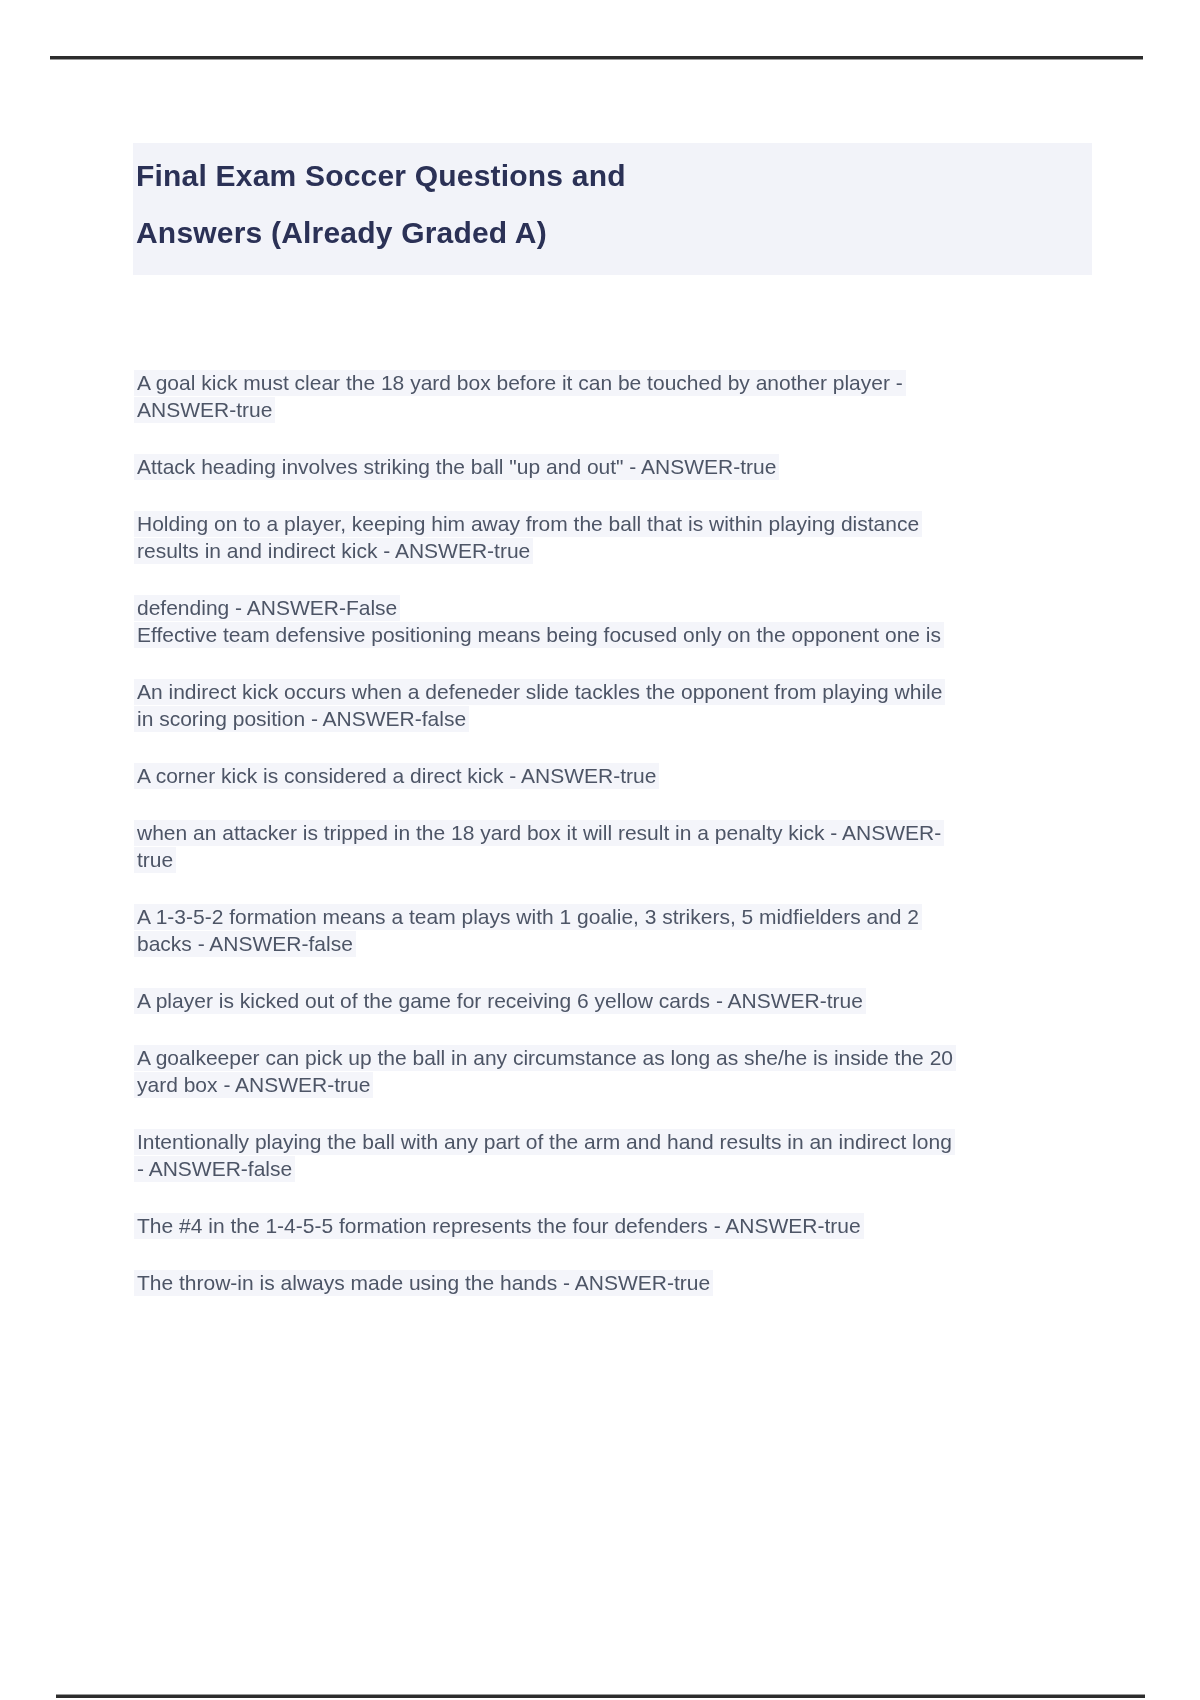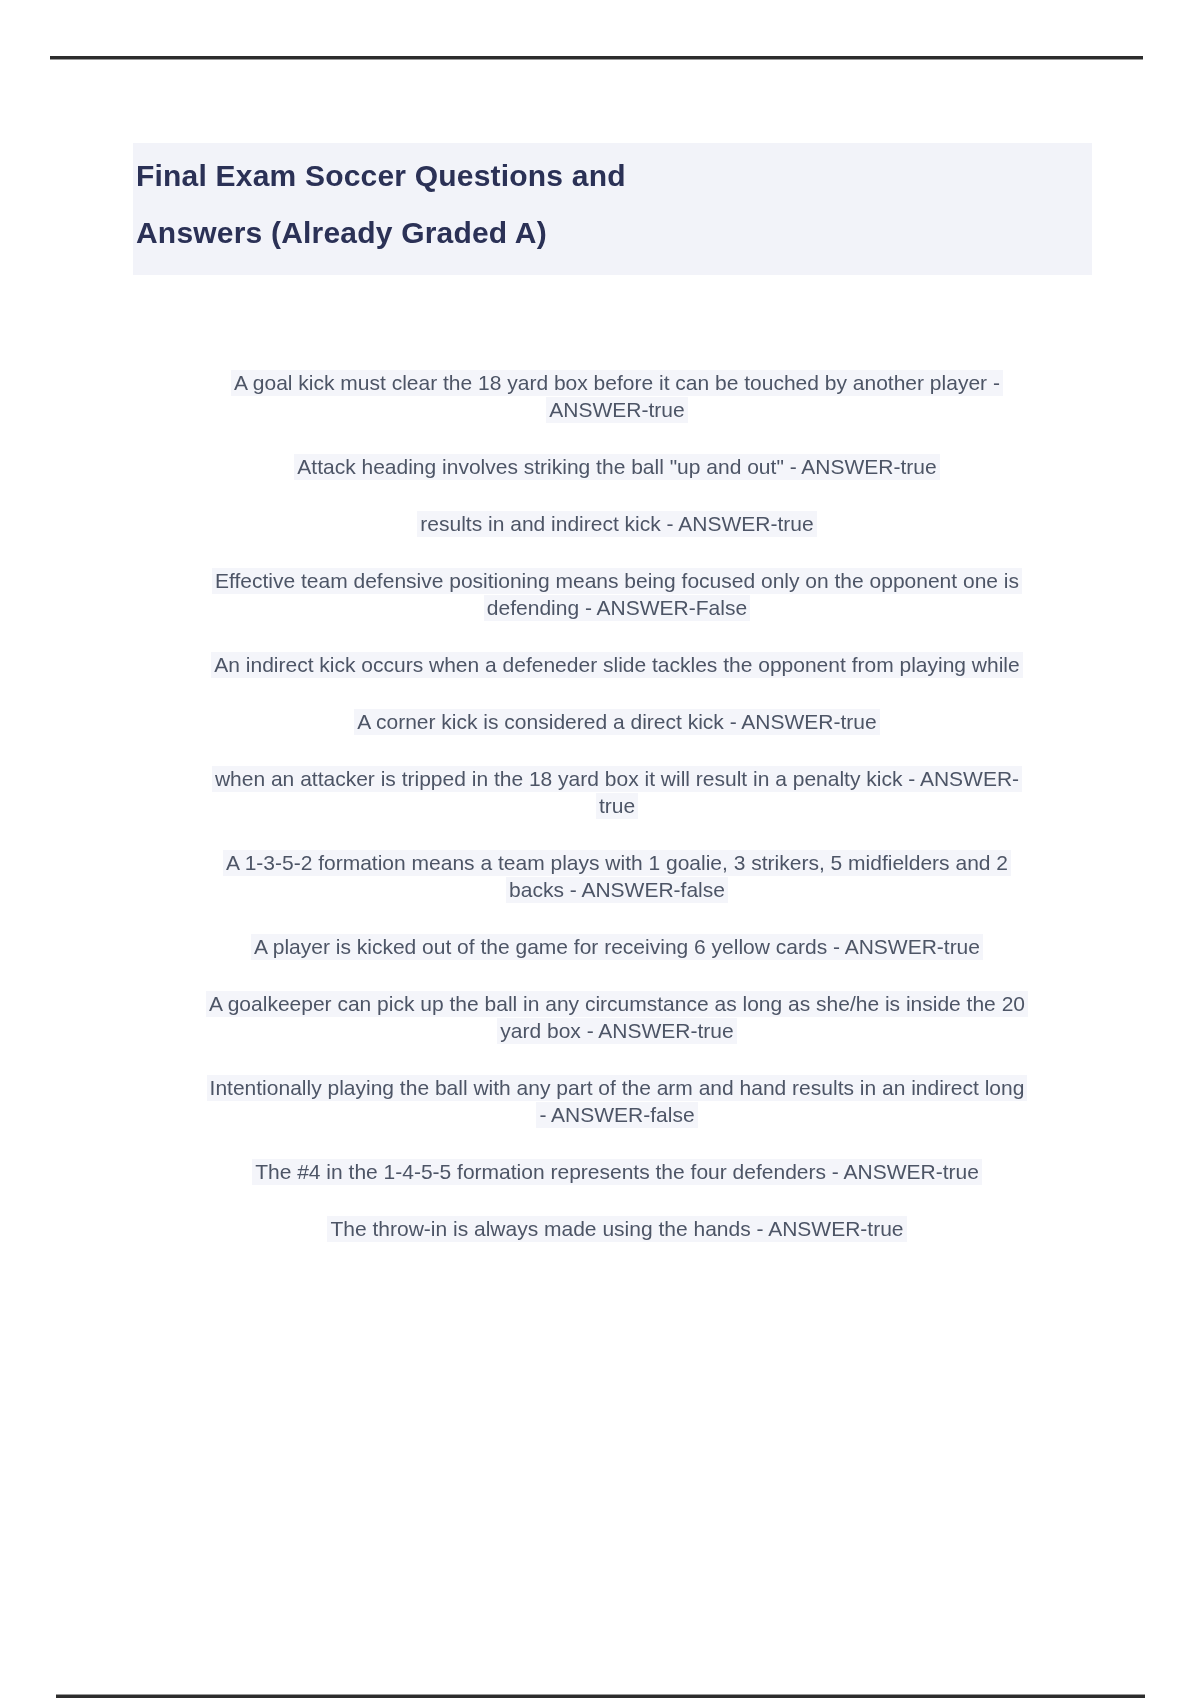--- a/index.html
+++ b/index.html
@@ -59,21 +59,20 @@
     width: 960px;
   }
   .qa-item {
     margin: 0 0 30px 0;
   }
   .qa-line {
     font-size: 21px;
     line-height: 27px;
     color: var(--body-color, #4d5566);
     white-space: nowrap;
-    text-align: center;
   }
   .qa-line .hl {
     background: var(--body-hl, #f4f5fa);
     box-shadow: 3px 0 0 var(--body-hl, #f4f5fa), -3px 0 0 var(--body-hl, #f4f5fa);
     padding: 1px 0 2px 0;
   }
 </style>
 </head>
 <body>
 
@@ -89,28 +88,30 @@
   <div class="qa-list">
 
   <div class="qa-item">
         <div class="qa-line"><span class="hl">A goal kick must clear the 18 yard box before it can be touched by another player -</span></div>
         <div class="qa-line"><span class="hl">ANSWER-true</span></div>
       </div>
       <div class="qa-item">
         <div class="qa-line"><span class="hl">Attack heading involves striking the ball "up and out" - ANSWER-true</span></div>
       </div>
       <div class="qa-item">
+        <div class="qa-line"><span class="hl">Holding on to a player, keeping him away from the ball that is within playing distance</span></div>
         <div class="qa-line"><span class="hl">results in and indirect kick - ANSWER-true</span></div>
       </div>
       <div class="qa-item">
+        <div class="qa-line"><span class="hl">defending - ANSWER-False</span></div>
         <div class="qa-line"><span class="hl">Effective team defensive positioning means being focused only on the opponent one is</span></div>
-        <div class="qa-line"><span class="hl">defending - ANSWER-False</span></div>
       </div>
       <div class="qa-item">
         <div class="qa-line"><span class="hl">An indirect kick occurs when a defeneder slide tackles the opponent from playing while</span></div>
+        <div class="qa-line"><span class="hl">in scoring position - ANSWER-false</span></div>
       </div>
       <div class="qa-item">
         <div class="qa-line"><span class="hl">A corner kick is considered a direct kick - ANSWER-true</span></div>
       </div>
       <div class="qa-item">
         <div class="qa-line"><span class="hl">when an attacker is tripped in the 18 yard box it will result in a penalty kick - ANSWER-</span></div>
         <div class="qa-line"><span class="hl">true</span></div>
       </div>
       <div class="qa-item">
         <div class="qa-line"><span class="hl">A 1-3-5-2 formation means a team plays with 1 goalie, 3 strikers, 5 midfielders and 2</span></div>

